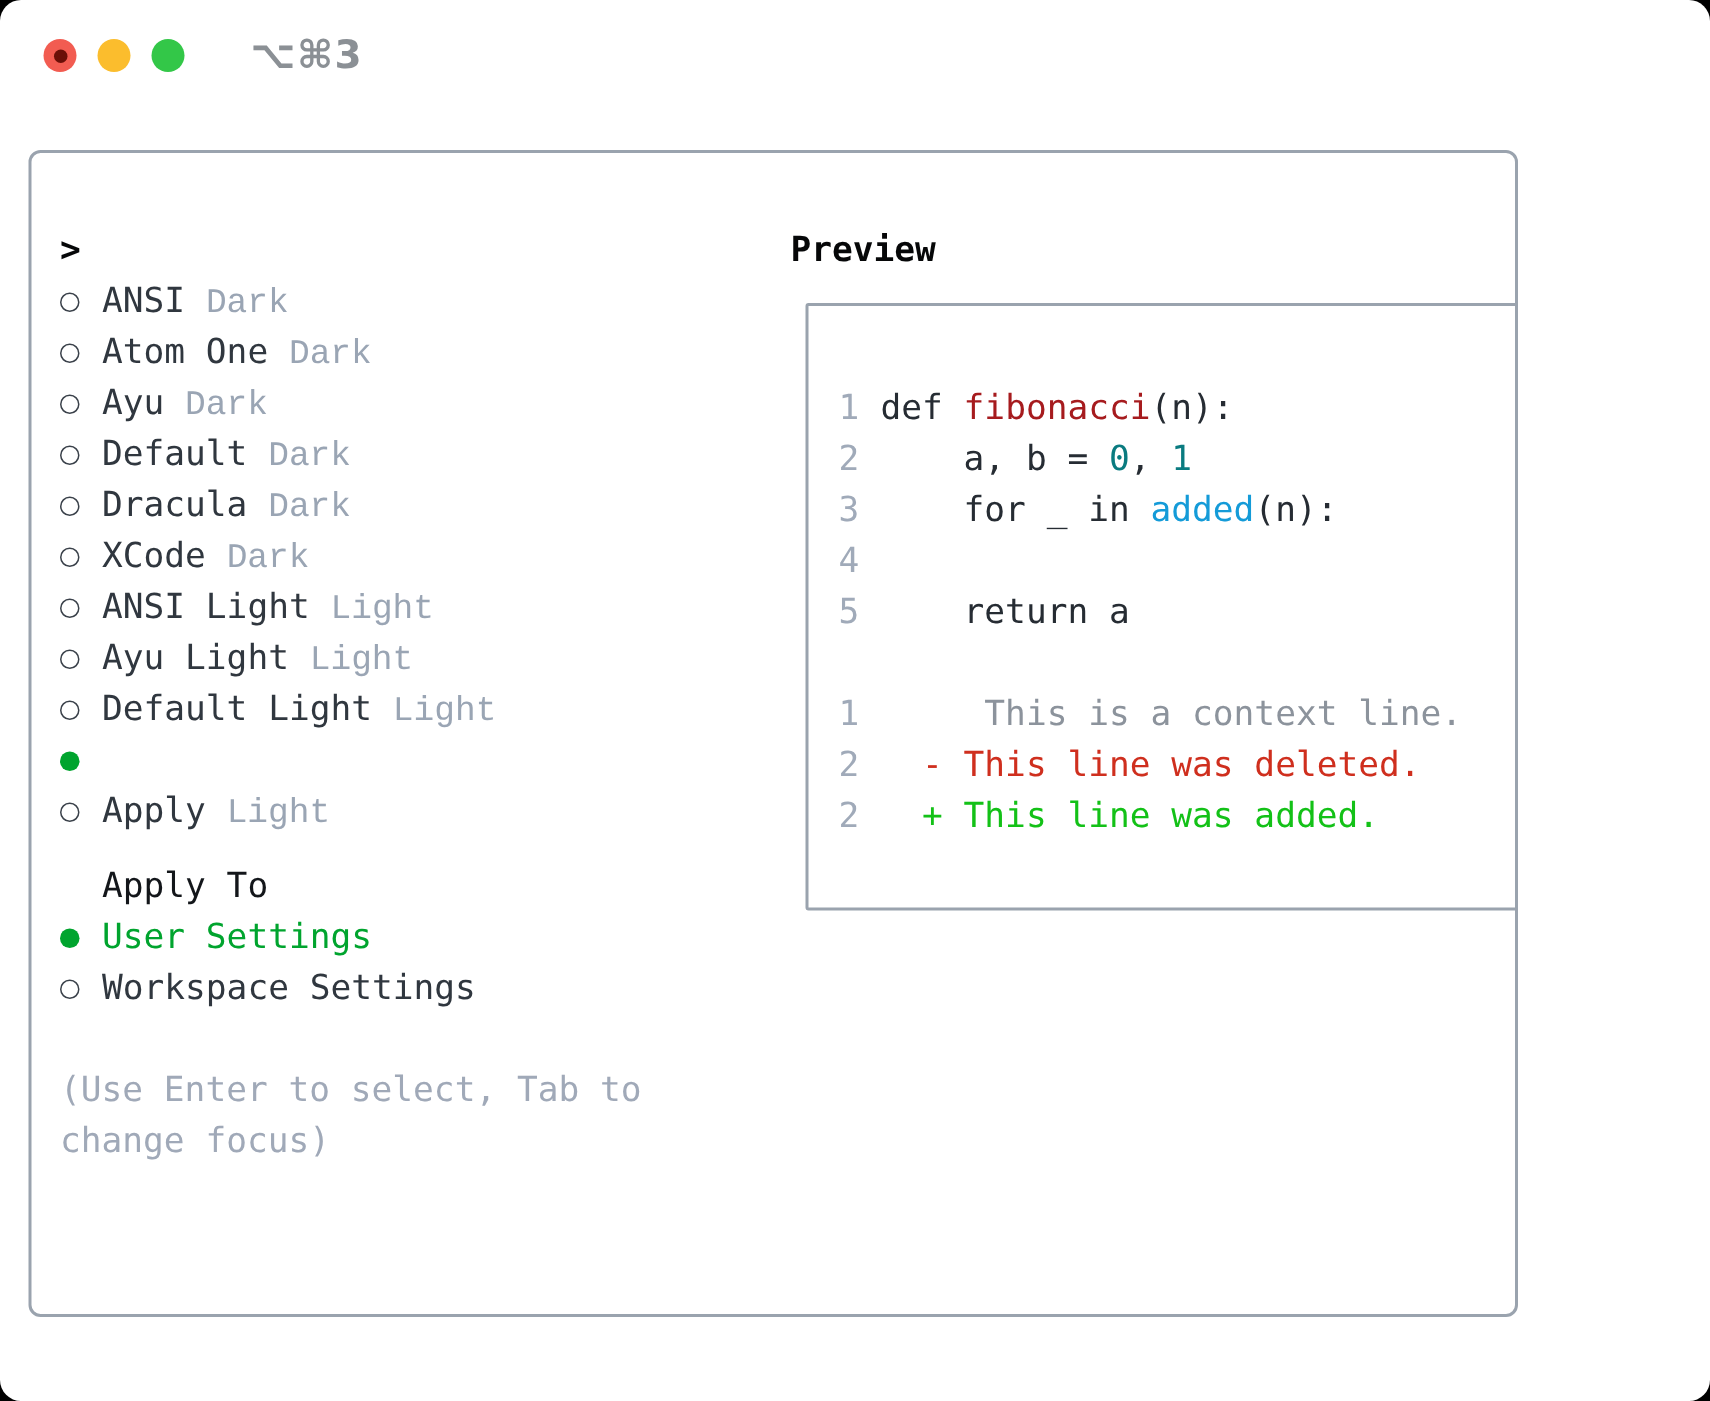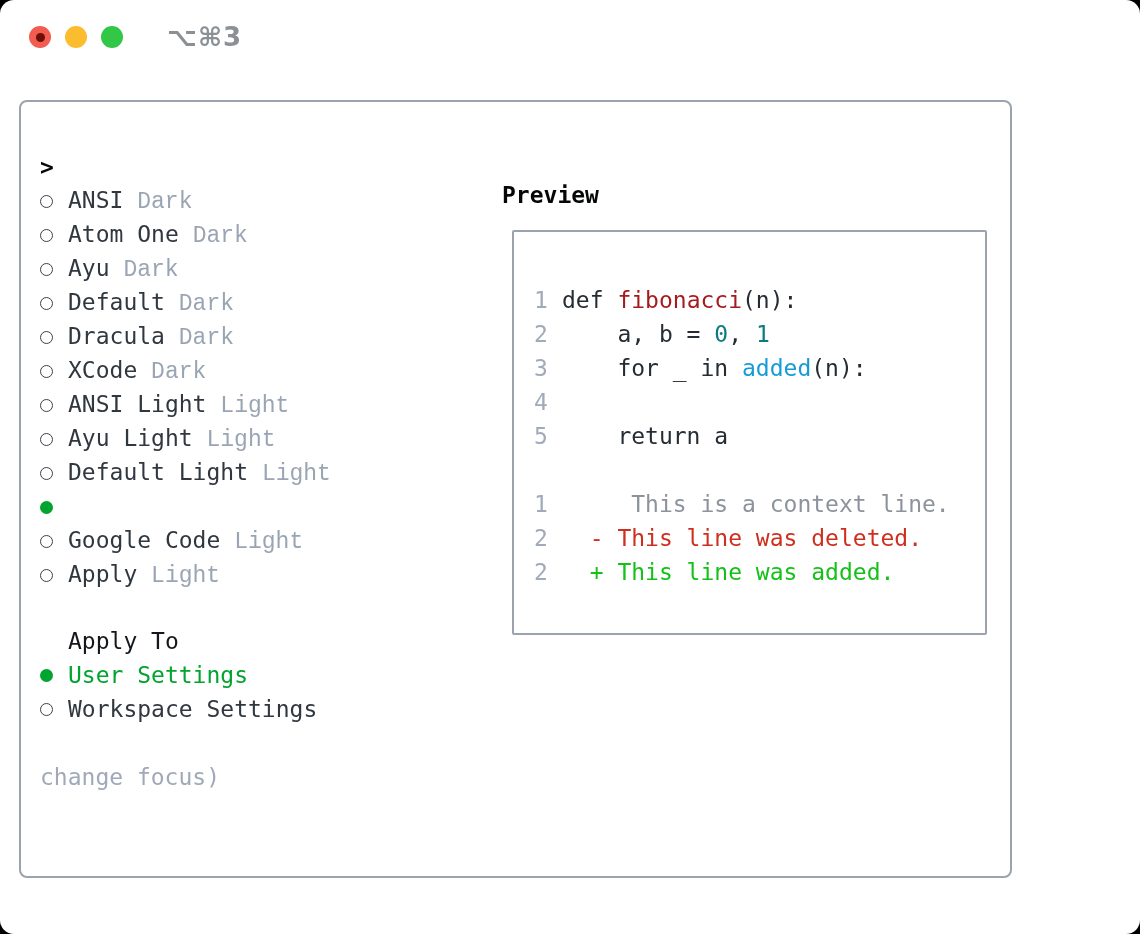--- a/index.html
+++ b/index.html
@@ -30,26 +30,26 @@
   .marker{display:inline-flex;width:28px;height:34px;align-items:center;flex:none;}
   .prompt{font-weight:bold;color:var(--headerBlack,#060708);}
   .radio{width:13px;height:13px;border-radius:50%;border:1.8px solid var(--circleGray,#3a414a);box-sizing:border-box;}
   .radio.sel{border:none;background:var(--selGreen,#00a42e);}
   .txt{white-space:pre;}
   .bold{font-weight:bold;color:var(--headerBlack,#060708);}
   .nm{color:var(--textDark,#30373f);}
   .nm.selnm{color:var(--selGreen,#00a42e);}
   .tag{color:var(--mutedGray,#9aa5b4);font-family:Liberation Mono, monospace;}
   .left-col{position:absolute;left:19px;top:48px;}
-  .applysec{margin-top:32px;text-align:right;}
+  .applysec{margin-top:16px;text-align:right;}
   .applyhdr{color:var(--applyBlack,#13161a);}
   .hint{margin-top:34px;color:var(--hintGray,#a0a9b8);}
   .hint .row{color:var(--hintGray,#a0a9b8);}
   
-  .right-col{position:absolute;left:481px;top:48px;margin-top:28px;}
+  .right-col{position:absolute;left:506px;top:48px;}
   .preview-box{
     margin-left:10px;margin-top:18px;width:475px;height:405px;box-sizing:border-box;
     border:2px solid var(--borderGray,#9aa3ae);border-radius:2px;
     padding:17px 0 0 20px;overflow:hidden;
   }
   .pline{display:flex;align-items:center;height:34px;white-space:pre;font-size:23px;}
   .pline .ln{display:inline-block;width:28px;flex:none;color:var(--lineNumGray,#a0aab9);}
   .codetxt{white-space:pre;}
   .tk-code{color:var(--codeDark,#262c33);}
   .tk-func{color:var(--funcRed,#a61b1e);}
@@ -83,36 +83,36 @@
           <div class="row"><span class="marker"><span class="radio"></span></span><span class="txt"><span class="nm">ANSI </span><span class="tag">Dark</span></span></div>
           <div class="row"><span class="marker"><span class="radio"></span></span><span class="txt"><span class="nm">Atom One </span><span class="tag">Dark</span></span></div>
           <div class="row"><span class="marker"><span class="radio"></span></span><span class="txt"><span class="nm">Ayu </span><span class="tag">Dark</span></span></div>
           <div class="row"><span class="marker"><span class="radio"></span></span><span class="txt"><span class="nm">Default </span><span class="tag">Dark</span></span></div>
           <div class="row"><span class="marker"><span class="radio"></span></span><span class="txt"><span class="nm">Dracula </span><span class="tag">Dark</span></span></div>
           <div class="row"><span class="marker"><span class="radio"></span></span><span class="txt"><span class="nm">XCode </span><span class="tag">Dark</span></span></div>
           <div class="row"><span class="marker"><span class="radio"></span></span><span class="txt"><span class="nm">ANSI Light </span><span class="tag">Light</span></span></div>
           <div class="row"><span class="marker"><span class="radio"></span></span><span class="txt"><span class="nm">Ayu Light </span><span class="tag">Light</span></span></div>
           <div class="row"><span class="marker"><span class="radio"></span></span><span class="txt"><span class="nm">Default Light </span><span class="tag">Light</span></span></div>
           <div class="row"><span class="marker"><span class="radio sel"></span></span></div>
-          <div class="row"><span class="marker"><span class="radio"></span></span><span class="txt"><span class="nm">Google Code </span><span class="tag">Light</span></span></div>
           <div class="row"><span class="marker"><span class="radio"></span></span><span class="txt"><span class="nm">Apply </span><span class="tag">Light</span></span></div>
         </div>
 
       <div class="applysec">
         <div class="row">
           <span class="marker"></span>
           <span class="txt applyhdr">Apply To</span>
         </div>
         <div id="applyRows">
             <div class="row"><span class="marker"><span class="radio sel"></span></span><span class="txt nm selnm">User Settings</span></div>
             <div class="row"><span class="marker"><span class="radio"></span></span><span class="txt nm">Workspace Settings</span></div>
           </div>
       </div>
 
       <div class="hint" id="hintRows">
+          <div class="row">(Use Enter to select, Tab to</div>
           <div class="row">change focus)</div>
         </div>
     </div>
 
     <div class="right-col">
       <div class="row">
         <span class="txt bold">Preview</span>
       </div>
       <div class="preview-box">
         <div class="pline"></div>

